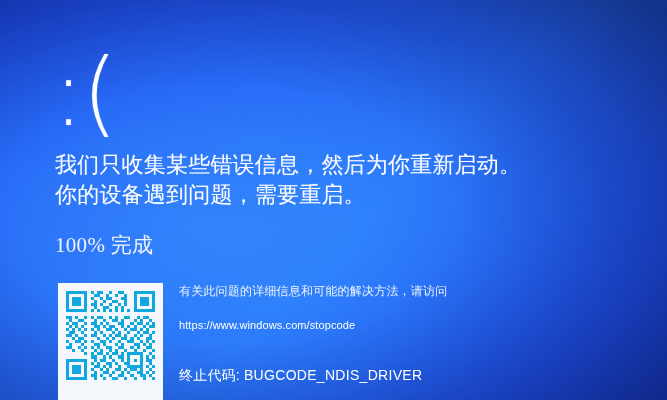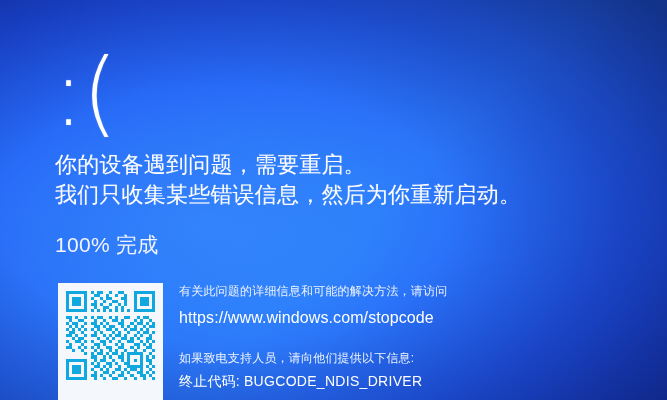--- a/index.html
+++ b/index.html
@@ -71,20 +71,21 @@
   #progress {
     position: absolute;
     left: 55px;
     top: 231px;
     font-size: 21px;
     line-height: 28px;
     font-weight: 400;
     color: #f2f5ff;
     letter-spacing: 0.3px;
     white-space: nowrap;
+    font-family: Liberation Serif, serif;
   }
 
   
   #bottom {
     position: absolute;
     left: 58px;
     top: 283px;
     right: 0;
     bottom: 0;
     display: flex;
@@ -115,23 +116,23 @@
     flex: 1 1 auto;
   }
   .detail-line {
     font-size: 12px;
     line-height: 14px;
     color: #eef3ff;
     letter-spacing: 0.2px;
     white-space: nowrap;
   }
   .detail-url {
-    font-size: 16px;
+    font-size: 11px;
     line-height: 15px;
-    margin-top: 12px;
+    margin-top: 20px;
     color: #ffffff;
     letter-spacing: 0.1px;
     white-space: nowrap;
   }
   .spacer-lg { height: 26px; }
   .detail-support { margin-top: 0; }
   .detail-code {
     font-size: 14px;
     line-height: 14px;
     margin-top: 9px;
@@ -147,22 +148,22 @@
 </head>
 <body>
 
 <div id="screen">
 
   <div id="vignette"></div>
 
   <div id="sadface">:(</div>
 
   <div id="message">
+    <div class="msg-line">我们只收集某些错误信息，然后为你重新启动。</div>
     <div class="msg-line">你的设备遇到问题，需要重启。</div>
-    <div class="msg-line">我们只收集某些错误信息，然后为你重新启动。</div>
   </div>
 
   <div id="progress">100% 完成</div>
 
   <div id="bottom">
 
     <div id="qr-card">
       <svg id="qr-code" viewBox="0 0 29 29" shape-rendering="crispEdges" xmlns="http://www.w3.org/2000/svg">
         <rect x="0" y="0" width="29" height="29" fill="#f4f7fb"></rect>
         <g fill="#11a8e0">
@@ -410,21 +411,20 @@
             <rect x="25" y="28" width="1" height="1"></rect>
           <rect x="28" y="28" width="1" height="1"></rect>
         </g>
       </svg>
     </div>
 
     <div id="details">
       <div class="detail-line">有关此问题的详细信息和可能的解决方法，请访问</div>
       <div class="detail-url">https://www.windows.com/stopcode</div>
       <div class="spacer-lg"></div>
-      <div class="detail-line detail-support">如果致电支持人员，请向他们提供以下信息:</div>
       <div class="detail-code">
         <span>终止代码:</span>
         <span class="code-mono">BUGCODE_NDIS_DRIVER</span>
       </div>
     </div>
 
   </div>
 </div>
 
 </body></html>

